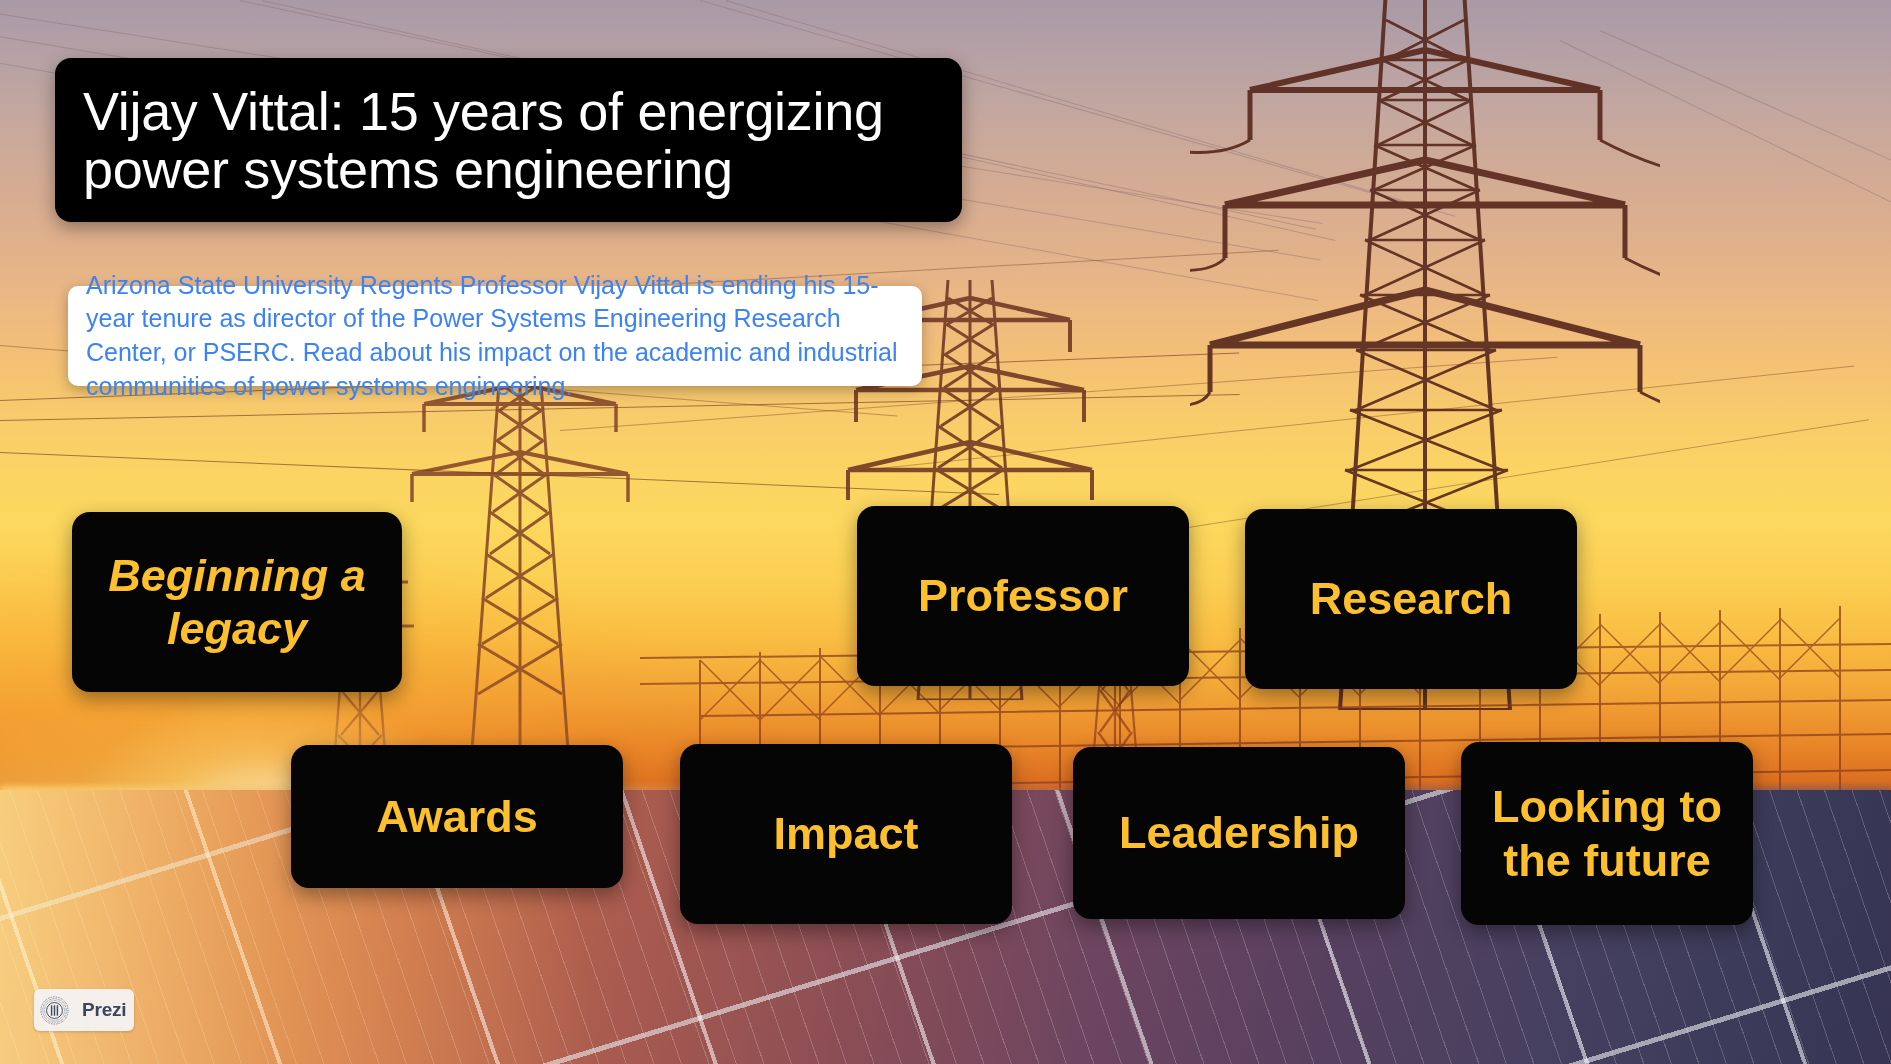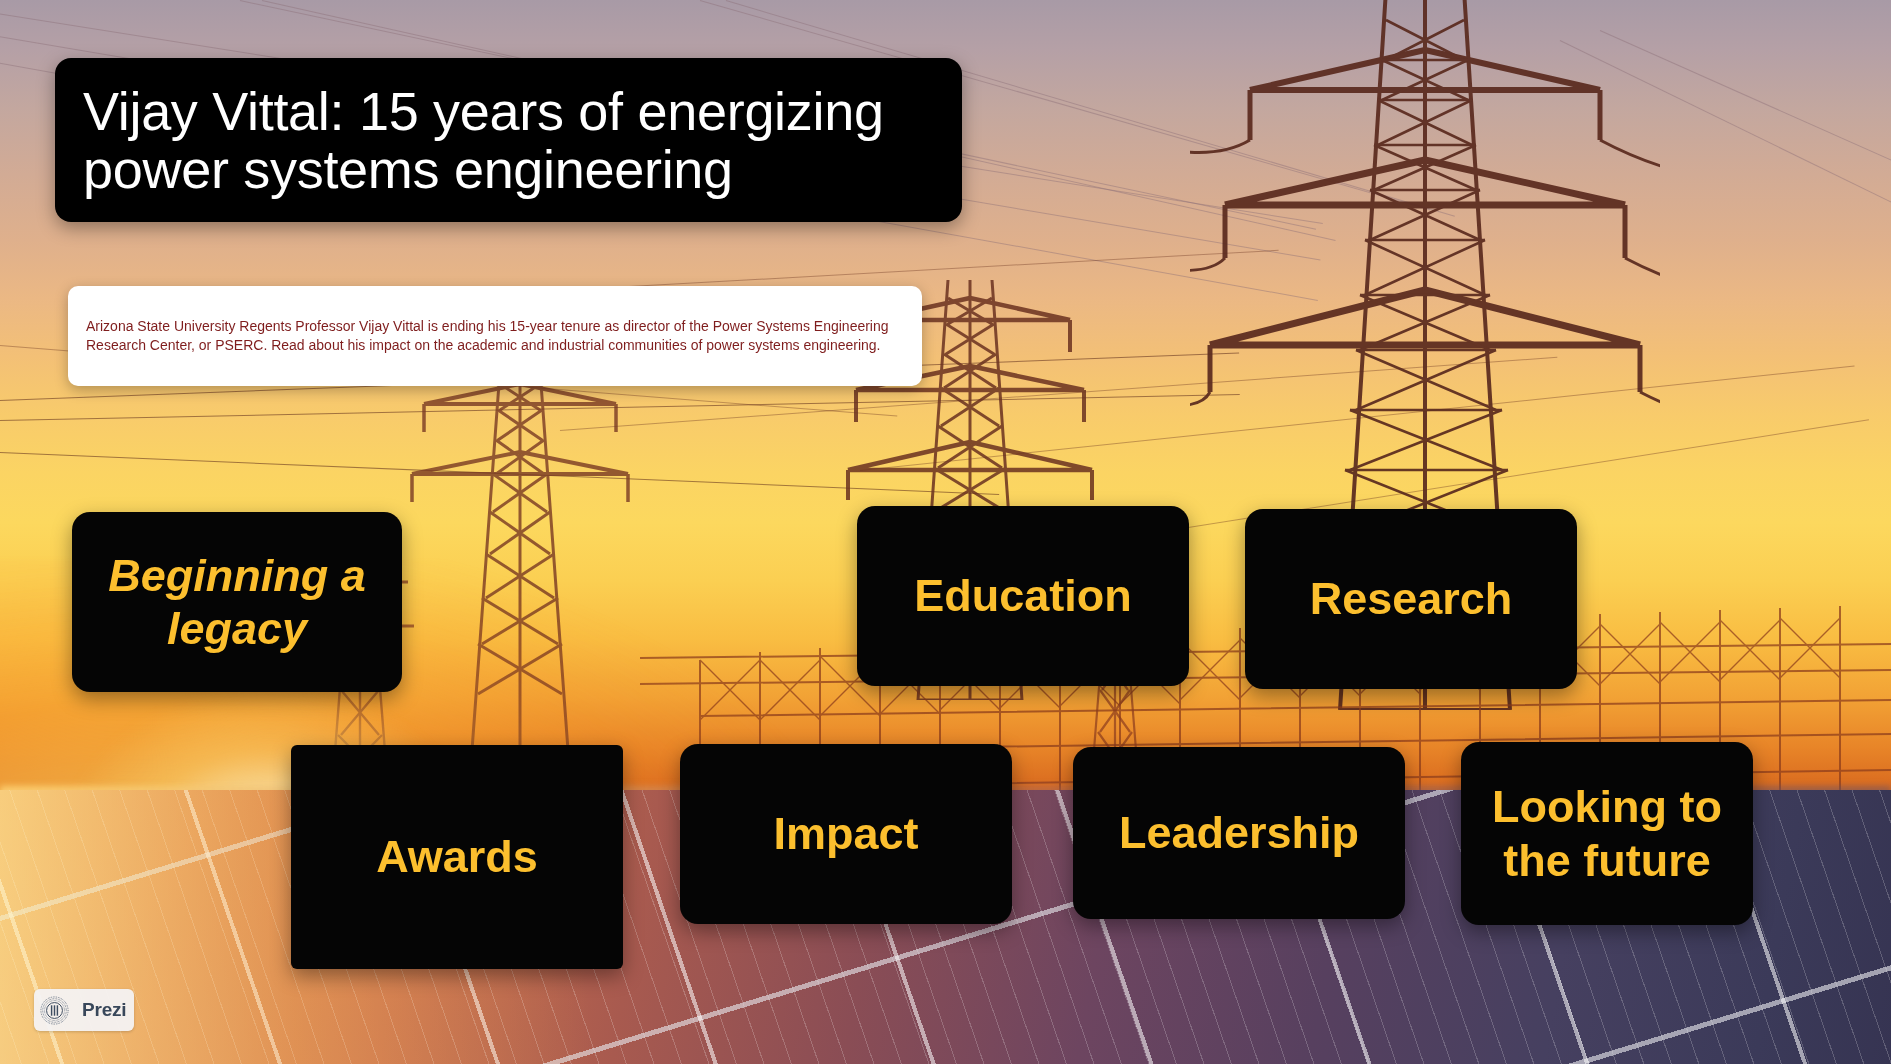--- a/index.html
+++ b/index.html
@@ -130,41 +130,41 @@
   }
 
   .desc-card{
     position:absolute;left:68px;top:286px;width:854px;height:100px;
     background:#fff;border-radius:10px;
     box-shadow:0 4px 14px rgba(0,0,0,.28);
     display:flex;align-items:center;
   }
   .desc-card p{
     margin:0;padding:0 6px 0 18px;
-    color:#7f1d1d;font-size:14px;line-height:1.35;
+    color:#3b82f6;font-size:25px;line-height:1.35;
   }
   .card{
     background:#050505;border-radius:18px;
     box-shadow:0 7px 20px rgba(0,0,0,.38);
     display:flex;align-items:center;justify-content:center;
     text-align:center;
     cursor:pointer;
   }
   .card span{
     color:#fcbf2e;font-size:45px;font-weight:700;line-height:1.18;
     text-shadow:0 1px 0 rgba(0,0,0,.4);
     padding:0 12px;
   }
   #c-beginning{position:absolute;left:72px;top:512px;width:330px;height:180px;font-style:italic;}
   #c-collab   {position:absolute;left:466px;top:510px;width:332px;height:180px;}
   #c-education{position:absolute;left:857px;top:506px;width:332px;height:180px;}
   #c-research {position:absolute;left:1245px;top:509px;width:332px;height:180px;}
 
   
-  #c-awards    {position:absolute;left:291px;top:745px;width:332px;height:224px;border-radius:6px;}
+  #c-awards    {position:absolute;left:291px;top:745px;width:332px;height:143px;}
   #c-impact    {position:absolute;left:680px;top:744px;width:332px;height:180px;}
   #c-leadership{position:absolute;left:1073px;top:747px;width:332px;height:172px;}
   #c-future    {position:absolute;left:1461px;top:742px;width:292px;height:183px;border-radius:18px;}
 
   
   .prezi{
     position:absolute;left:34px;top:989px;width:94px;height:42px;
     background:rgba(244,243,245,.93);border-radius:6px;
     display:flex;align-items:center;gap:13px;padding-left:6px;
     box-shadow:0 1px 3px rgba(0,0,0,.18);
@@ -321,21 +321,21 @@
   </div>
 
   <div class="desc-card">
     <p>Arizona State University Regents Professor Vijay Vittal is ending his 15-year tenure as director of the Power Systems Engineering Research Center, or PSERC. Read about his impact on the academic and industrial communities of power systems engineering.</p>
   </div>
 
   <div class="card" id="c-beginning">
     <span>Beginning a legacy</span>
   </div>
   <div class="card" id="c-education">
-    <span>Education</span>
+    <span>Professor</span>
   </div>
   <div class="card" id="c-research">
     <span>Research</span>
   </div>
 
   <div class="card" id="c-awards">
     <span>Awards</span>
   </div>
   <div class="card" id="c-impact">
     <span>Impact</span>

